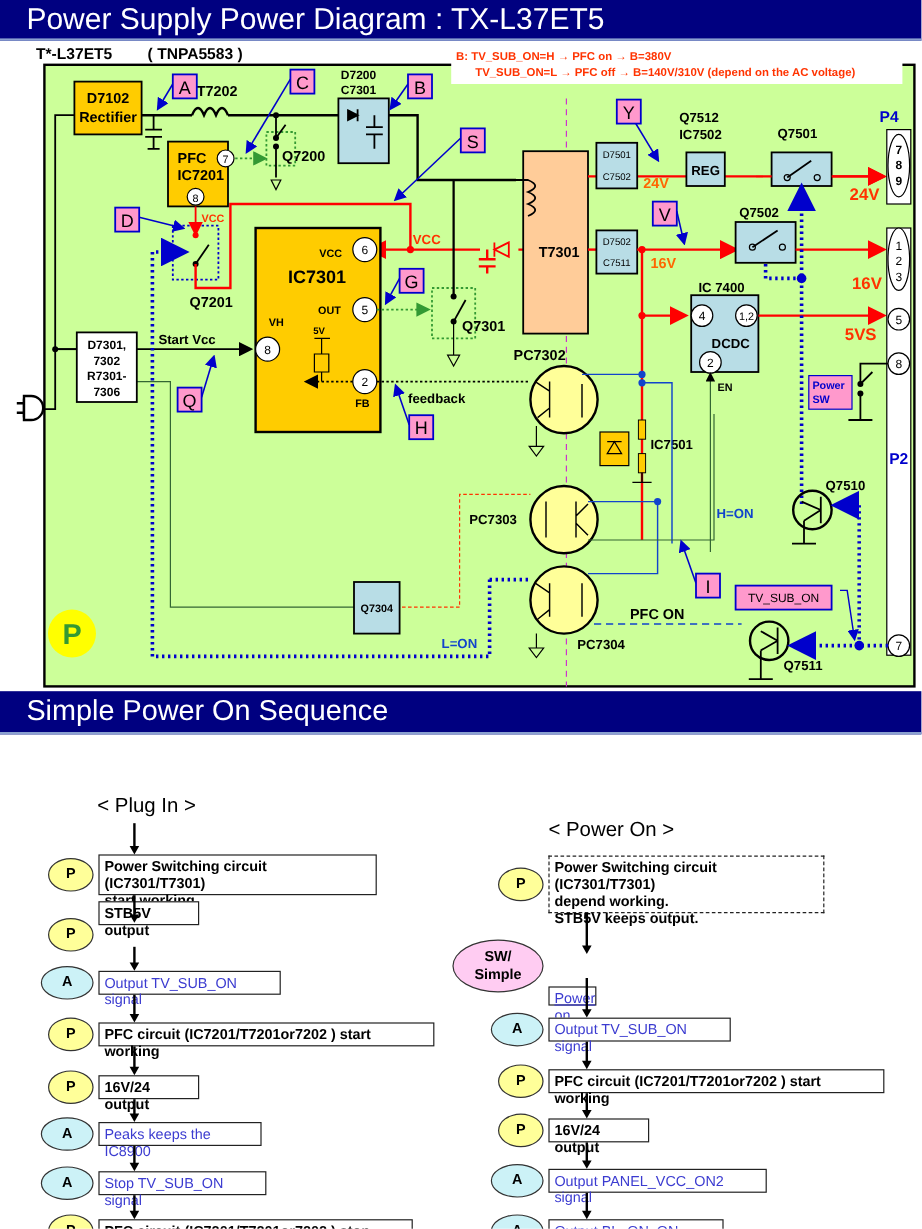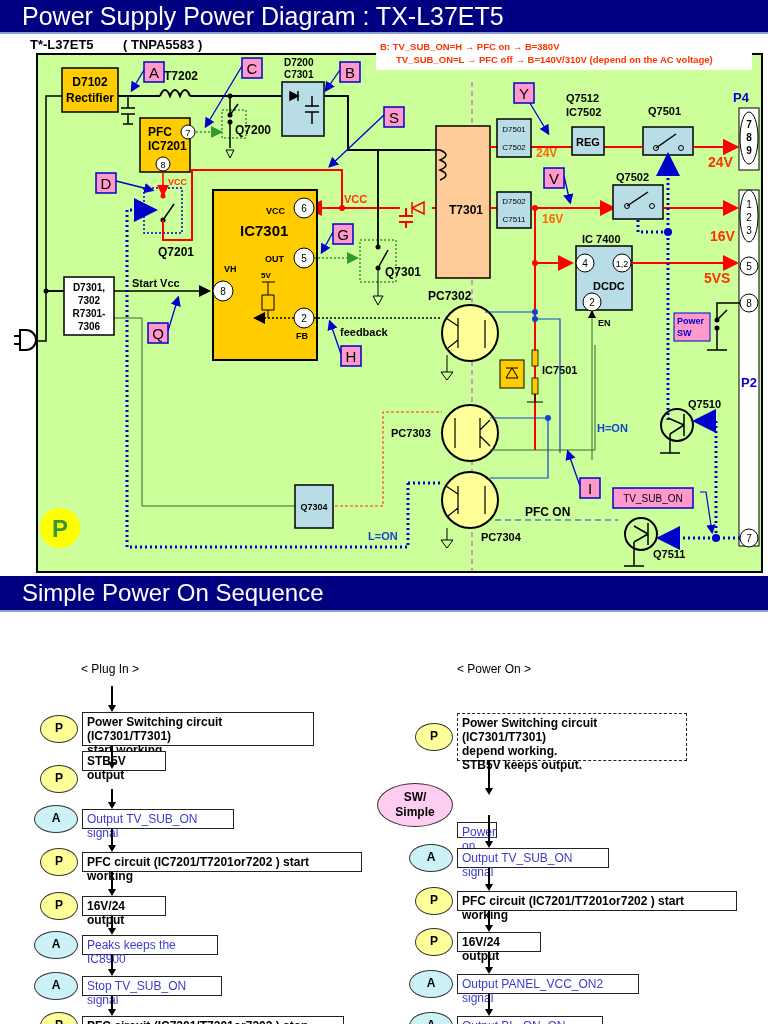--- a/index.html
+++ b/index.html
@@ -8,21 +8,21 @@
   #banner-top { top:0; height:34px; line-height:33px; }
   #banner-bottom { top:576px; height:36px; line-height:34px; font-size:24px; }
   svg text { font-family:"Liberation Sans", sans-serif; }
   .seq-box { position:absolute; background:#fff; border:1.5px solid #222; font-size:12px; font-weight:bold; color:#000; padding:2px 4px; box-sizing:border-box; line-height:14px; }
   .seq-box.blue { color:#3b3bd0; font-weight:normal; font-size:12px; }
   .seq-box.dashed { border:1.5px dashed #222; }
   .seq-badge { position:absolute; border:1.5px solid #333; border-radius:50%; font-size:12px; font-weight:bold; text-align:center; box-sizing:border-box; color:#000; }
   .badge-p { background:#ffff99; width:38px; height:28px; line-height:25px; }
   .badge-a { background:#ccf2f7; width:44px; height:28px; line-height:25px; }
   .badge-sw { background:#ffccf2; width:76px; height:44px; line-height:15px; padding-top:6px; font-size:12px; }
-  .seq-head { position:absolute; font-size:12px; color:#000; }
+  .seq-head { position:absolute; font-size:17px; color:#000; }
   .vline { position:absolute; width:1.5px; background:#000; }
   .arrowhead { position:absolute; width:0; height:0; border-left:4px solid transparent; border-right:4px solid transparent; border-top:7px solid #000; }
 </style>
 </head>
 <body>
 
 <div id="banner-top" class="banner">Power Supply Power Diagram : TX-L37ET5</div>
 
 <svg id="circuit" width="768" height="576" style="position:absolute;left:0;top:0;" xmlns="http://www.w3.org/2000/svg">
   <defs>
@@ -371,21 +371,21 @@
     </div>
     <div class="seq-badge badge-a" style="left: 34px; top: 972px;">A</div>
     <div class="vline" style="left: 111px; top: 955px; height: 15px;"></div>
     <div class="arrowhead" style="left: 107.5px; top: 969px;"></div>
     <div class="seq-box" style="left: 82px; top: 1016px; width: 262px; height: 20px;">
       <div>PFC circuit (IC7201/T7201or7202 ) stop</div>
     </div>
     <div class="seq-badge badge-p" style="left: 40px; top: 1012px;">P</div>
     <div class="vline" style="left: 111px; top: 996px; height: 14px;"></div>
     <div class="arrowhead" style="left: 107.5px; top: 1009px;"></div>
-    <div class="seq-head" style="left: 457px; top: 662px;">&lt; Power On &gt;</div>
+    <div class="seq-head" style="left: 457px; top: 682px;">&lt; Power On &gt;</div>
     <div class="seq-box dashed" style="left: 457px; top: 713px; width: 230px; height: 48px;">
       <div>Power Switching circuit (IC7301/T7301)</div>
       <div>depend working.</div>
       <div>STB5V keeps output.</div>
     </div>
     <div class="seq-badge badge-p" style="left: 415px; top: 723px;">P</div>
     <div class="seq-box blue" style="left: 457px; top: 822px; width: 40px; height: 16px; text-decoration: underline;">
       <div>Power on</div>
     </div>
     <div class="seq-badge badge-sw" style="left: 377px; top: 783px;">

